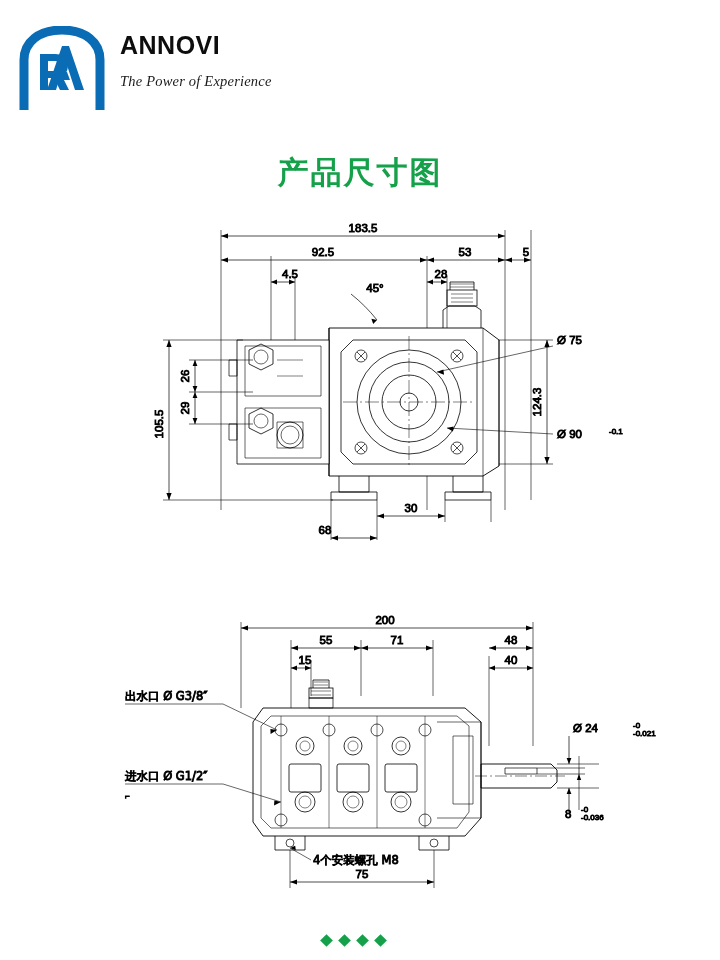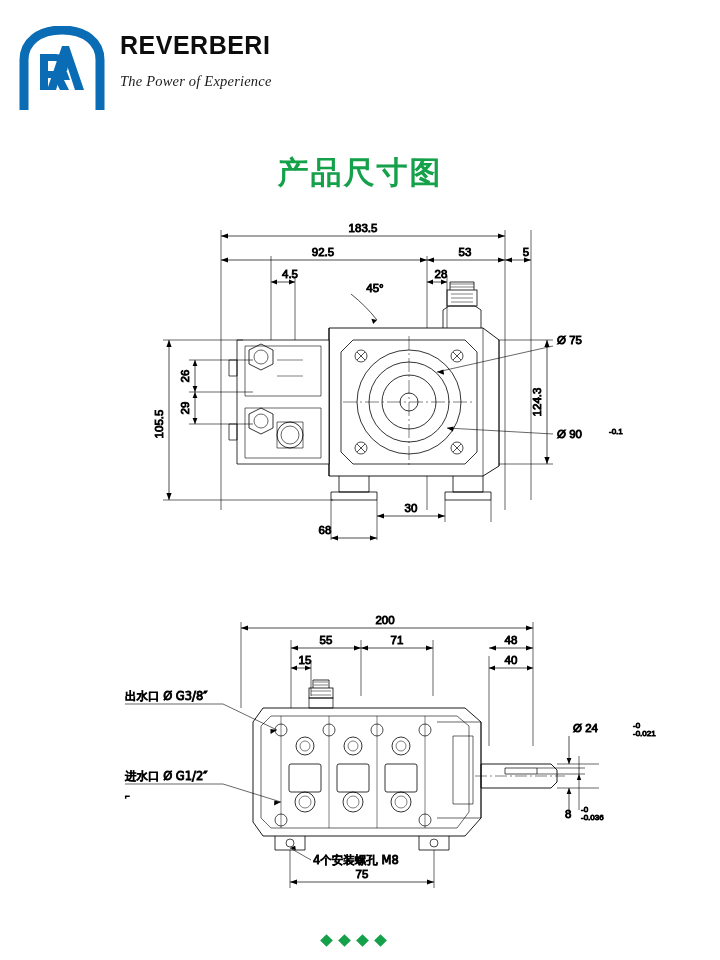--- a/index.html
+++ b/index.html
@@ -134,21 +134,21 @@
 <div class="page">
 
   <div class="logo-block">
     <svg class="logo-mark" viewBox="0 0 88 86">
       <path d="M6 84 L6 34 C6 16 21 4 44 4 C67 4 82 16 82 34 L82 84" fill="none" stroke="#0a6cb4" stroke-width="9"></path>
       <path d="M44 20 L29 64 L38 64 L41 54 L52 54 L49 46 L43 46 L47 33 L57 64 L66 64 L51 20 Z" fill="#0a6cb4"></path>
       <path d="M22 28 L22 64 L30 64 L30 52 L36 52 L42 64 L51 64 L44 50 C48 48 50 44 50 39 C50 32 45 28 37 28 Z
                M30 35 L36 35 C40 35 42 36 42 39.5 C42 43 40 45 36 45 L30 45 Z" fill="#0a6cb4"></path>
     </svg>
     <div class="logo-text">
-      <div class="logo-line2">REVERBERI</div>
+      <div class="logo-line1">ANNOVI</div>
       <div class="logo-tag">The Power of Experience</div>
     </div>
   </div>
 
   <div class="page-title">产品尺寸图</div>
 
   <div class="drawing" id="drawing-top">
     <svg width="720" height="360" viewBox="0 0 720 360">
       <g stroke="#000" fill="none" stroke-width="0.9" shape-rendering="geometricPrecision">
 

